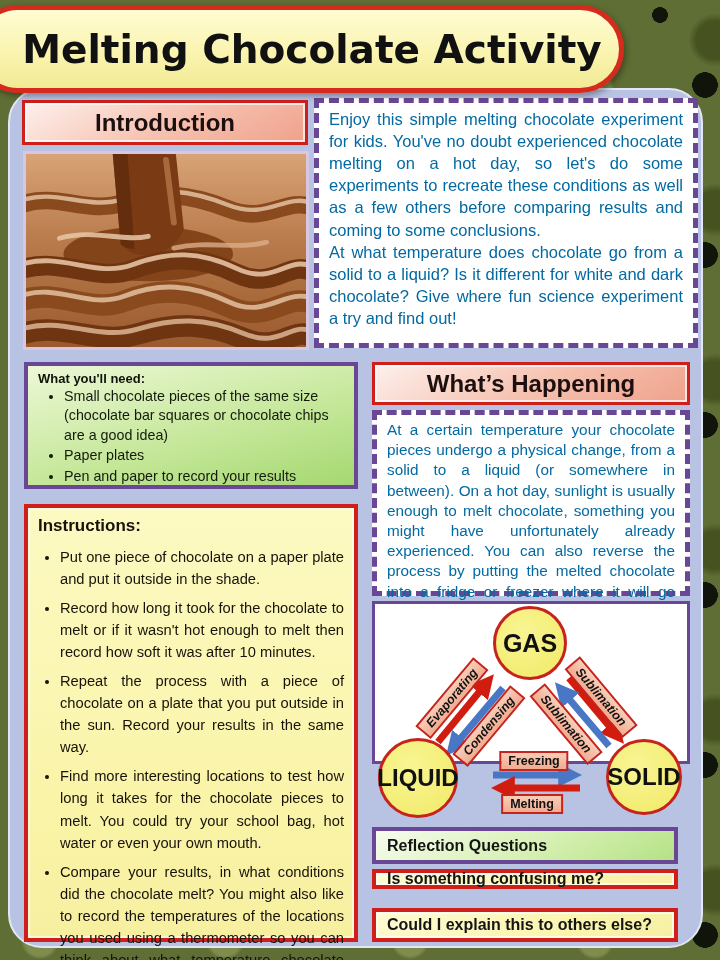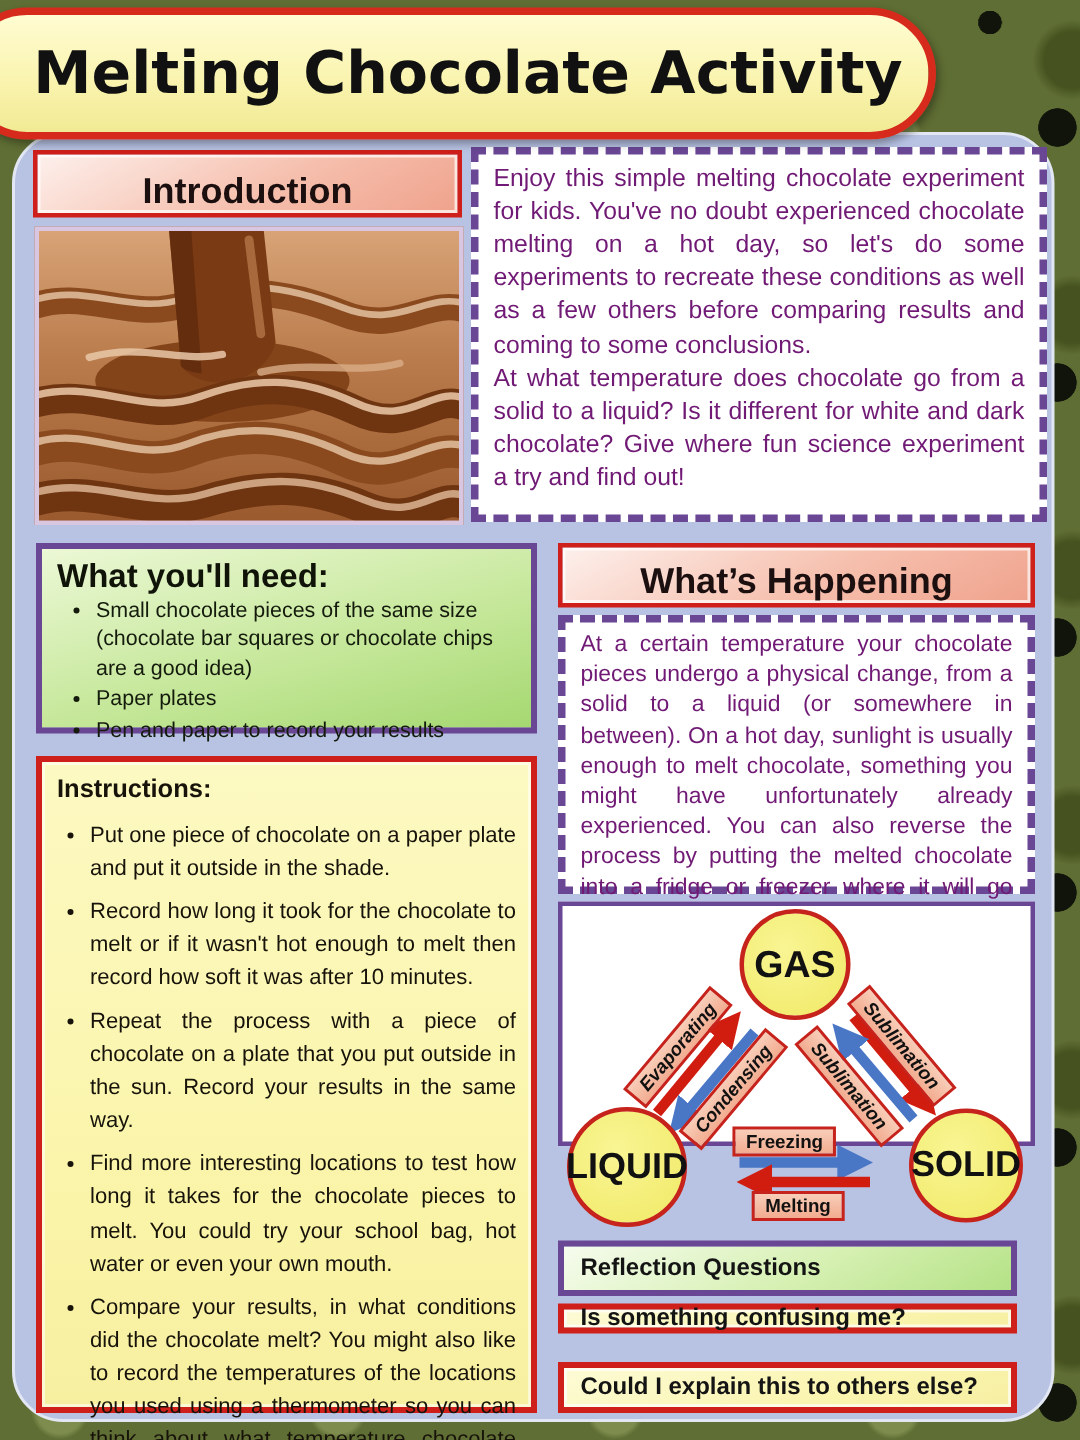--- a/index.html
+++ b/index.html
@@ -35,46 +35,46 @@
   }
   .title-banner .txt {
     font-family:"DejaVu Sans", sans-serif; font-weight:800;
     font-size:39px; color:#111; letter-spacing:0px; padding-left:26px;
   }
 
   .red-header {
     position:absolute; border:3px solid #cf1f1a;
     background:linear-gradient(150deg,#fdf0ec 0%,#f6c0ae 55%,#efa28c 100%);
     box-shadow:inset 0 0 0 2px rgba(255,255,255,0.7);
-    display:flex; align-items:flex-end; justify-content:center;
+    display:flex; align-items:center; justify-content:center;
     font-weight:bold; font-size:24px; color:#1c0f10;
   }
   #intro-header { left:22px; top:100px; width:286px; height:45px; }
   #happening-header { left:372px; top:362px; width:318px; height:43px; }
 
   .photo-frame {
     position:absolute; left:23px; top:151px; width:286px; height:199px;
     border:3px solid #d9c6e0; background:#a05a2e; overflow:hidden;
   }
   .photo-frame svg { display:block; width:100%; height:100%; }
 
   .dashed-box {
     position:absolute; background:#fff; border:5px dashed #6a4795;
-    padding:5px 10px; color:#701a75; text-align:justify;
+    padding:5px 10px; color:#0369a1; text-align:justify;
   }
   #intro-text { left:314px; top:98px; width:384px; height:250px; font-size:16.5px; line-height:1.34; }
   #happening-text { left:372px; top:410px; width:318px; height:186px; font-size:15.3px; line-height:1.32; }
 
   .need-box {
     position:absolute; left:24px; top:362px; width:334px; height:127px;
     border:4px solid #6a4795;
     background:linear-gradient(165deg,#ecf8d6 0%,#c7e89c 55%,#a5d871 100%);
     padding:5px 8px 4px 10px; color:#141b0c;
   }
-  .need-box .box-title { font-weight:bold; font-size:22px; color:#101408; }
+  .need-box .box-title { font-weight:bold; font-size:13px; color:#101408; }
   .need-box ul { margin:1px 0 0; padding-left:26px; }
   .need-box li { font-size:14.3px; line-height:1.36; margin-bottom:1px; }
 
   .instructions-box {
     position:absolute; left:24px; top:504px; width:334px; height:438px;
     border:4px solid #cf1f1a;
     background:linear-gradient(180deg,#fcf9c2 0%,#faf4a8 70%,#f7efa0 100%);
     box-shadow:inset 0 0 0 2px rgba(255,255,255,0.55);
     padding:8px 10px 4px 10px; color:#17130a;
   }
@@ -102,21 +102,21 @@
     position:absolute; transform:translate(-50%,-50%);
     background:linear-gradient(180deg,#f8cdb8,#f2ac90);
     border:2px solid #c6231c; padding:1px 7px;
     font-size:12.5px; font-weight:bold; color:#111; white-space:nowrap;
   }
   .proc-label.diag { font-style:italic; }
   #lbl-evaporating { left:77px;  top:94px;  transform:translate(-50%,-50%) rotate(-50deg); }
   #lbl-condensing  { left:114px; top:122px; transform:translate(-50%,-50%) rotate(-50deg); }
   #lbl-subl-top    { left:226px; top:93px;  transform:translate(-50%,-50%) rotate(50deg); }
   #lbl-subl-bottom { left:191px; top:120px; transform:translate(-50%,-50%) rotate(50deg); }
-  #lbl-freezing    { left:148px; top:157px;text-align:center; }
+  #lbl-freezing    { left:159px; top:157px;text-align:center; }
   #lbl-melting     { left:157px; top:200px; }
 
   .strip {
     position:absolute; display:flex; align-items:center;
     font-weight:bold; font-size:16px; color:#141414; padding-left:11px;
   }
   .strip.purple {
     left:372px; top:827px; width:306px; height:37px;
     border:4px solid #6a4795;
     background:linear-gradient(150deg,#f6fcee 0%,#d6f0b2 55%,#b4e286 100%);

